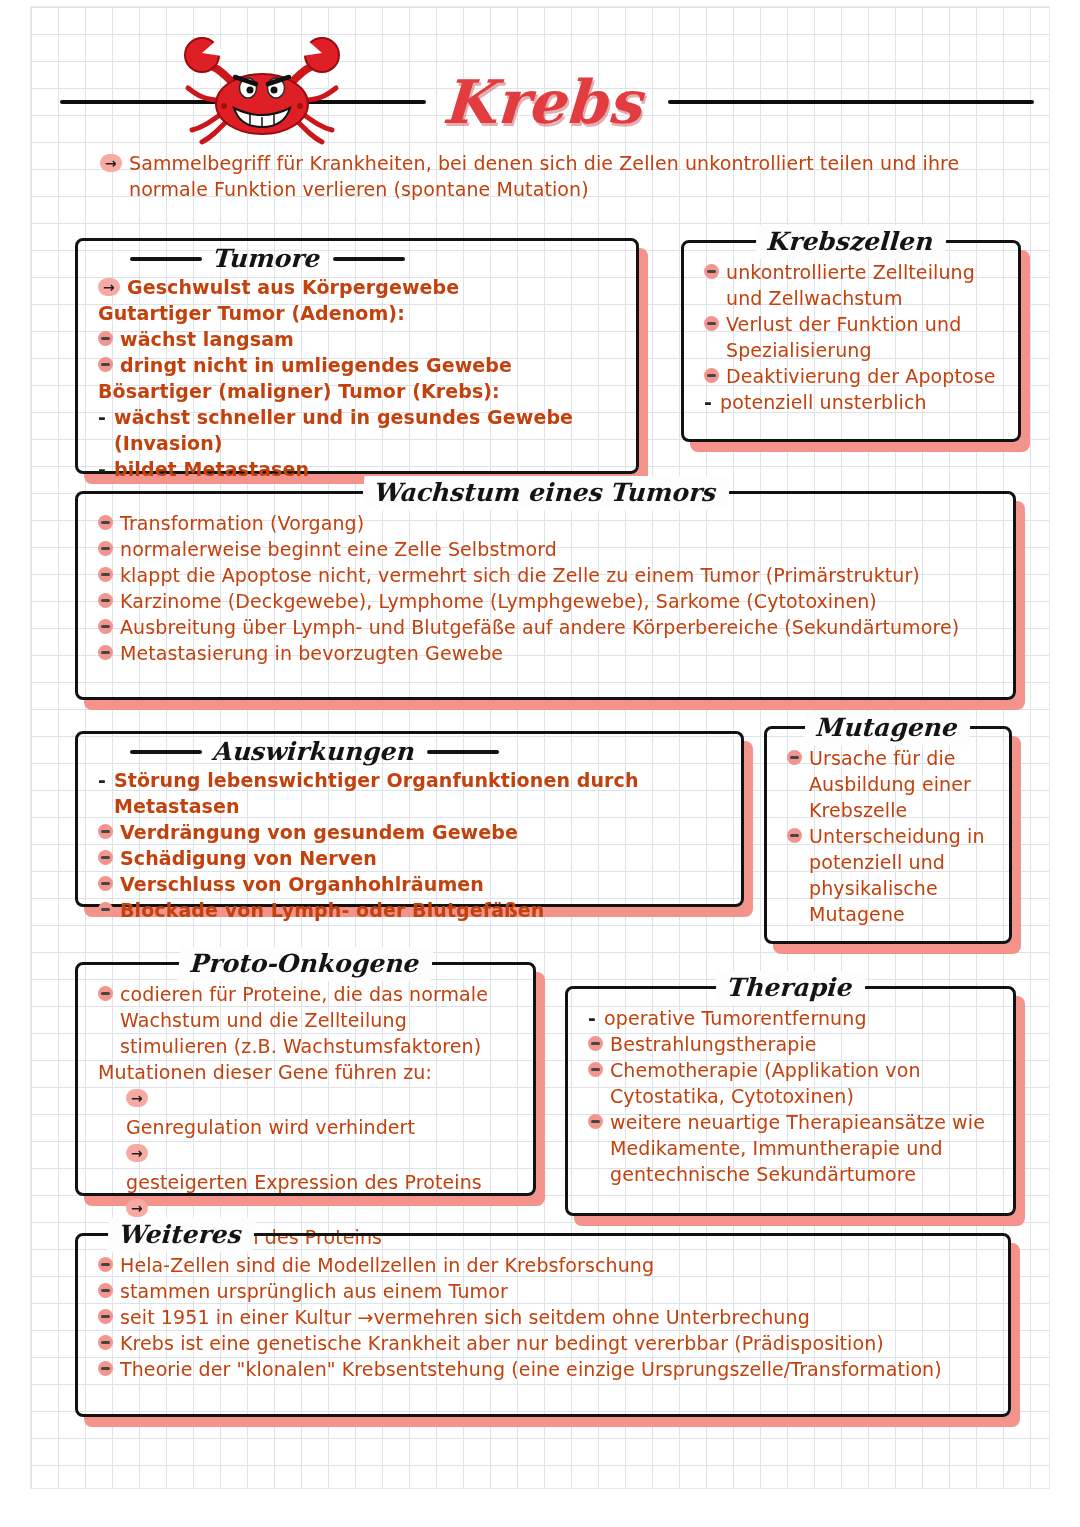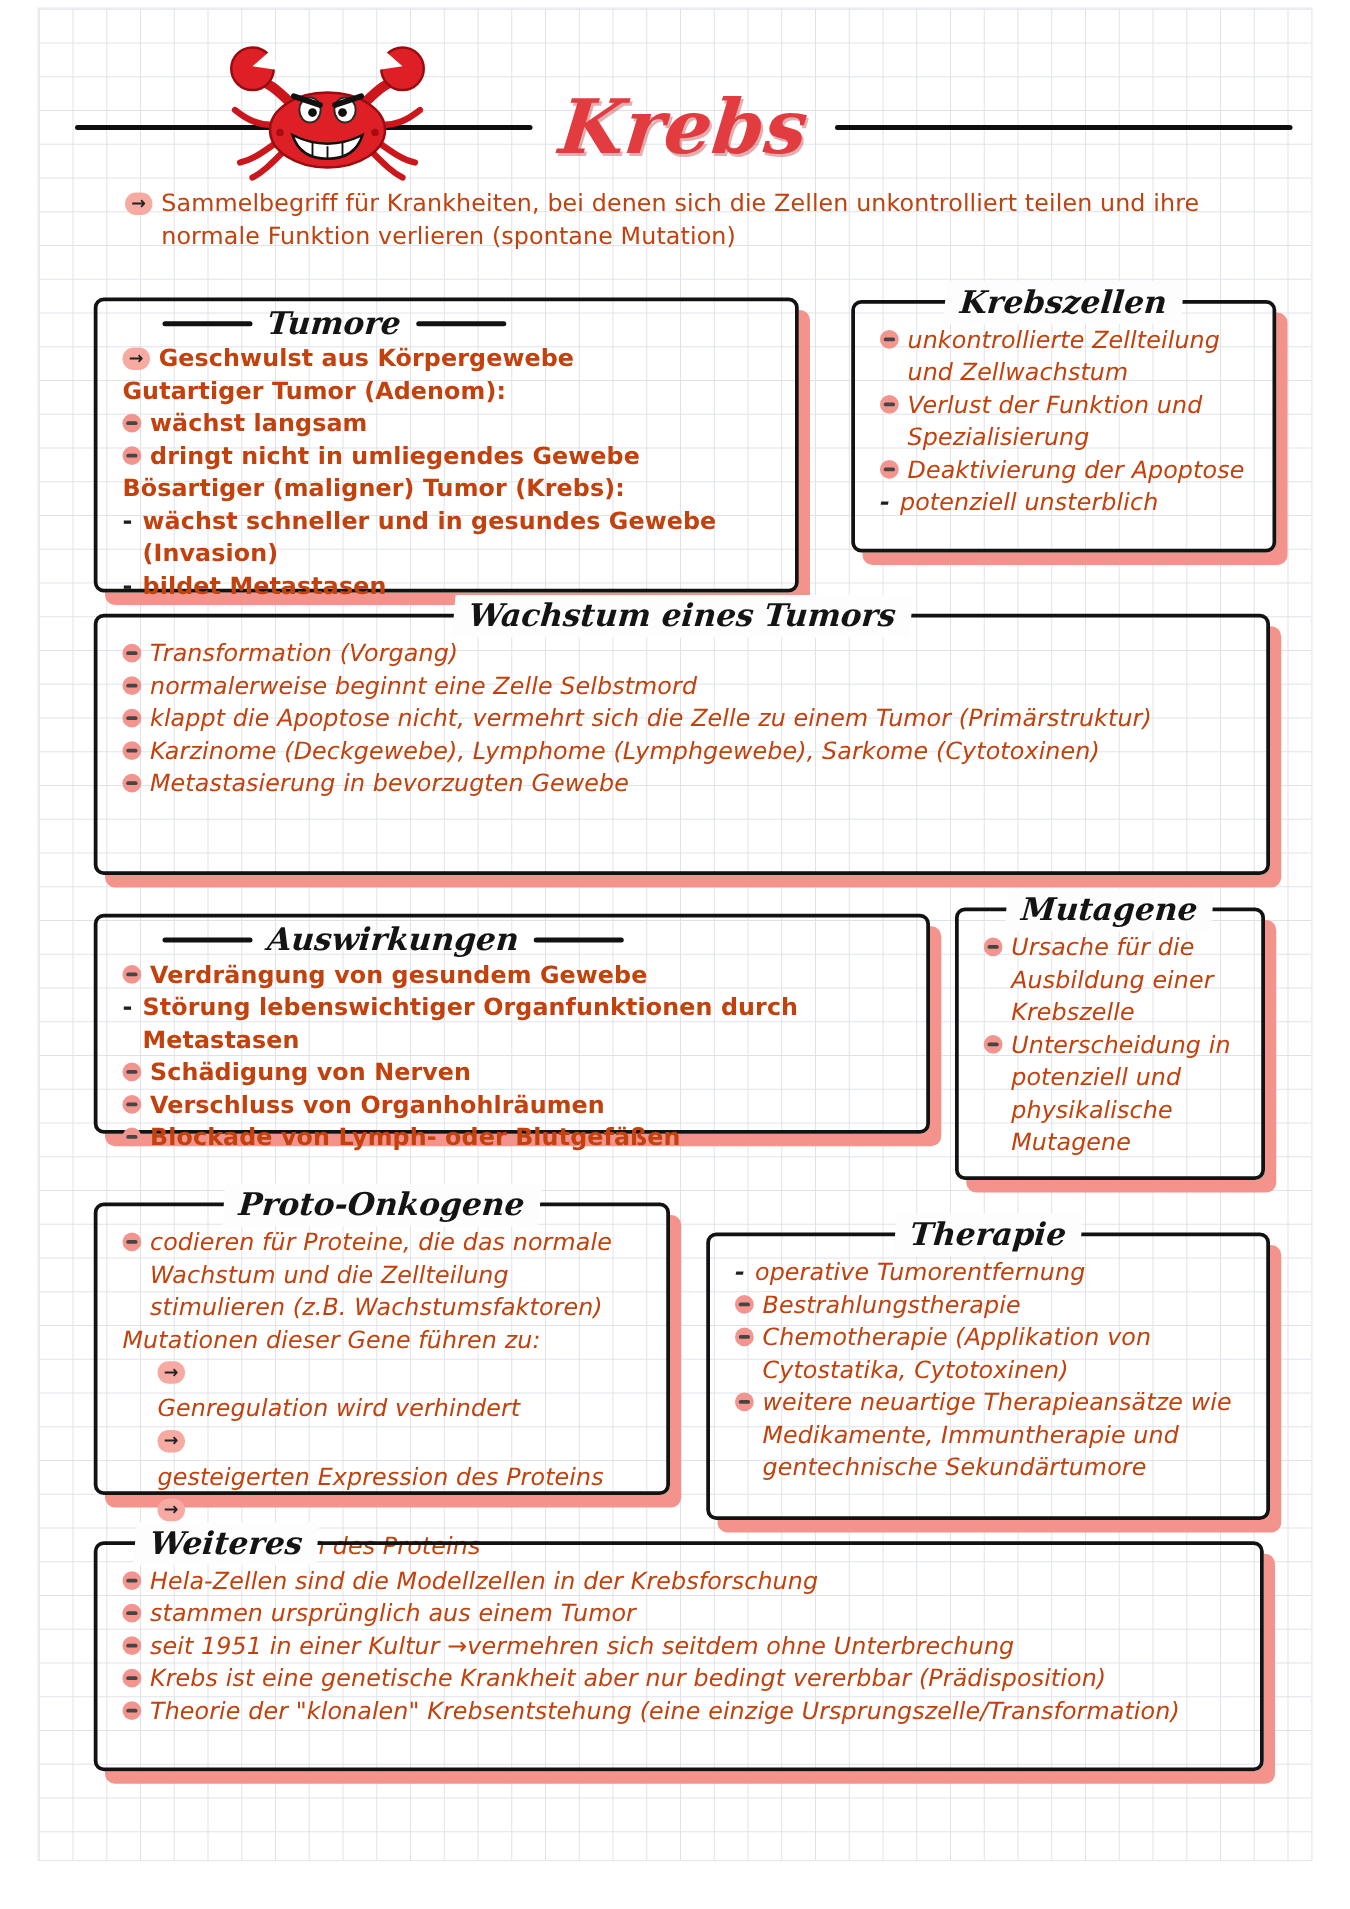--- a/index.html
+++ b/index.html
@@ -14,21 +14,21 @@
   .hline{flex:1;height:4.5px;background:#0e0e0e;border-radius:3px;}
   .page-title{font-family:"DejaVu Serif",serif;font-style:italic;font-weight:700;font-size:60px;
         color:#e23b40;margin:0 22px;transform:skewX(-6deg);
         text-shadow:2px 3px 0 rgba(176,27,32,0.35);white-space:nowrap;}
   .crab{position:absolute;left:172px;top:26px;width:180px;height:130px;}
   
   .intro{position:absolute;left:100px;top:150px;width:884px;}
   
   .box{position:absolute;border:3px solid #121212;border-radius:8px;box-shadow:9px 10px 0 #f4938c;background:transparent;}
   .box-content{padding:10px 14px 6px 20px;}
-  .tb .box-content{padding-top:16px;font-style:italic;}
+  .tb .box-content{padding-top:16px;}
   .ti .box-content{padding-top:0;font-weight:bold;}
   .box-title-inside{display:flex;align-items:center;gap:12px;margin-top:3px;justify-content:center;}
   .box-title-inside.left{justify-content:flex-start;padding-left:52px;}
   .tline{width:72px;height:3.5px;background:#121212;border-radius:2px;flex:0 0 auto;}
   .title-text{font-family:"DejaVu Serif",serif;font-style:italic;font-weight:700;font-size:25px;
         color:#141414;line-height:30px;white-space:nowrap;transform:skewX(-5deg);}
   .box-title-border{position:absolute;top:-18px;left:0;right:0;display:flex;justify-content:center;pointer-events:none;}
   .box-title-border.left{justify-content:flex-start;padding-left:30px;}
   .box-title-border .title-text{background:#fdfdfe;padding:2px 12px;}
   
@@ -168,39 +168,43 @@
         <div class="line">
           <span class="mk m-dot"></span>
           <span class="txt">klappt die Apoptose nicht, vermehrt sich die Zelle zu einem Tumor (Primärstruktur)</span>
         </div>
         <div class="line">
           <span class="mk m-dot"></span>
           <span class="txt">Karzinome (Deckgewebe), Lymphome (Lymphgewebe), Sarkome (Cytotoxinen)</span>
         </div>
         <div class="line">
           <span class="mk m-dot"></span>
+          <span class="txt">Ausbreitung über Lymph- und Blutgefäße auf andere Körperbereiche (Sekundärtumore)</span>
+        </div>
+        <div class="line">
+          <span class="mk m-dot"></span>
           <span class="txt">Metastasierung in bevorzugten Gewebe</span>
         </div>
       </div>
   </section>
 
   <section class="box ti" style="left:75px;top:731px;width:663px;height:170px;">
     <div class="box-title-inside left">
       <span class="tline"></span>
       <span class="title-text">Auswirkungen</span>
       <span class="tline"></span>
     </div>
     <div class="box-content">
         <div class="line">
+          <span class="mk m-dash"></span>
+          <span class="txt">Störung lebenswichtiger Organfunktionen durch Metastasen</span>
+        </div>
+        <div class="line">
           <span class="mk m-dot"></span>
           <span class="txt">Verdrängung von gesundem Gewebe</span>
-        </div>
-        <div class="line">
-          <span class="mk m-dash"></span>
-          <span class="txt">Störung lebenswichtiger Organfunktionen durch Metastasen</span>
         </div>
         <div class="line">
           <span class="mk m-dot"></span>
           <span class="txt">Schädigung von Nerven</span>
         </div>
         <div class="line">
           <span class="mk m-dot"></span>
           <span class="txt">Verschluss von Organhohlräumen</span>
         </div>
         <div class="line">

